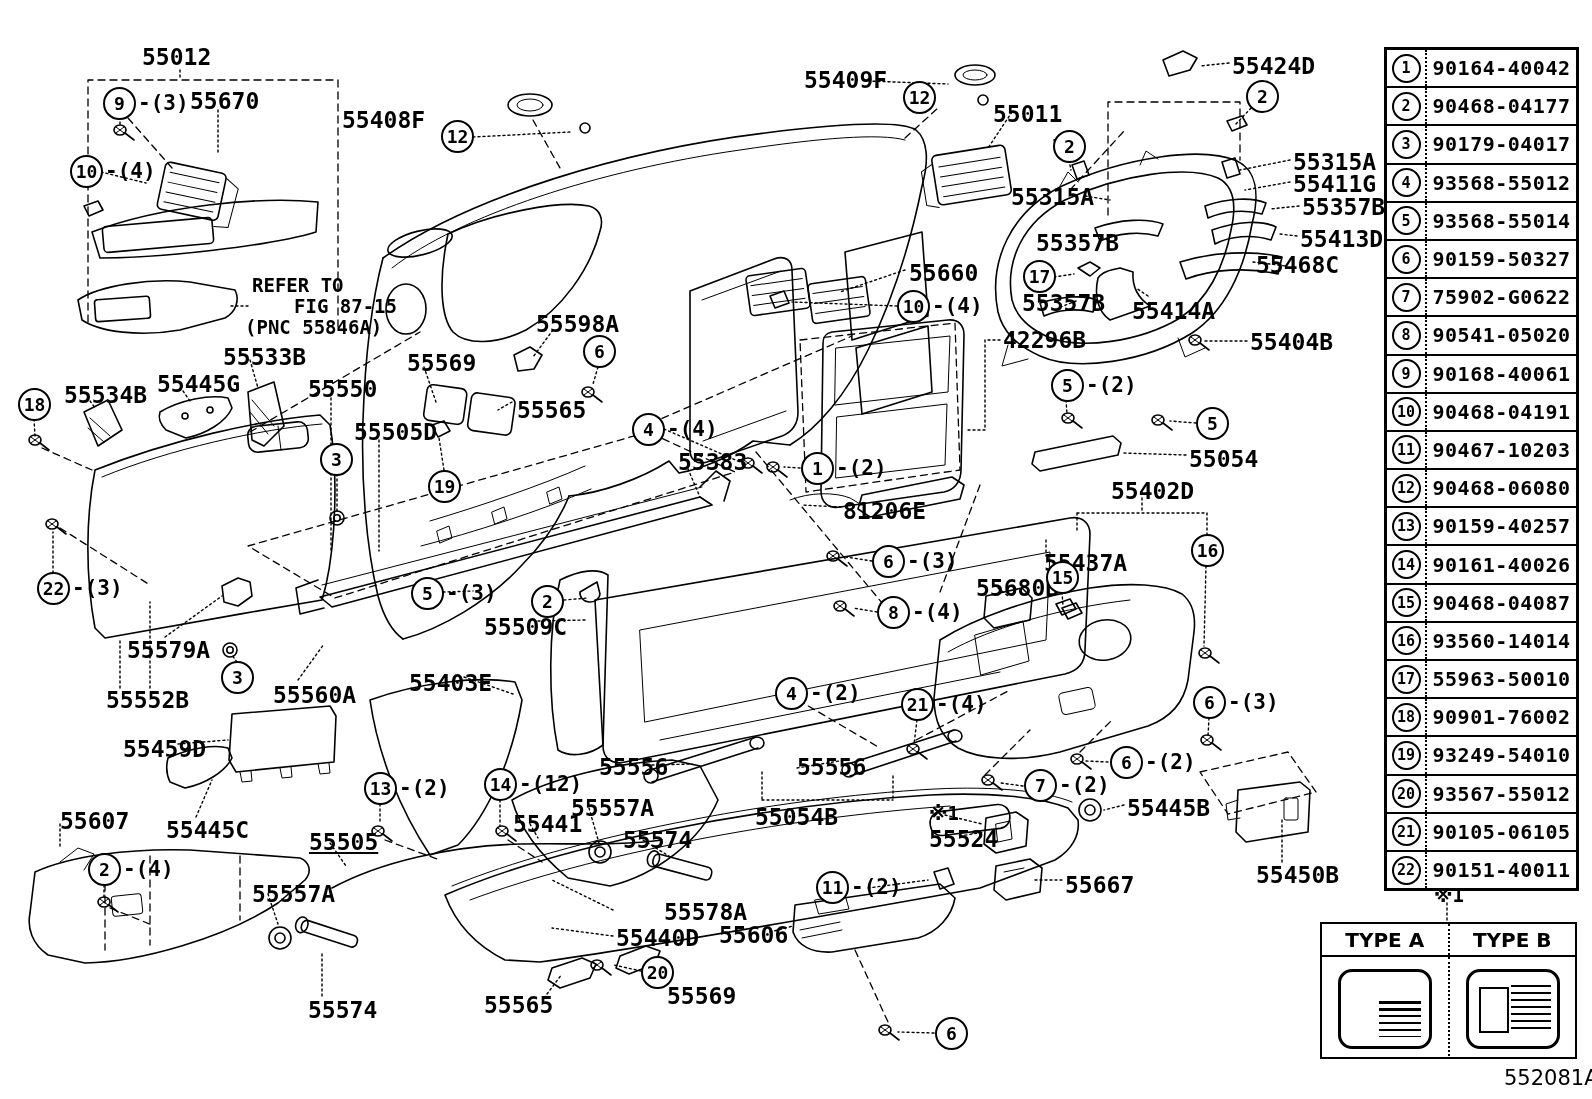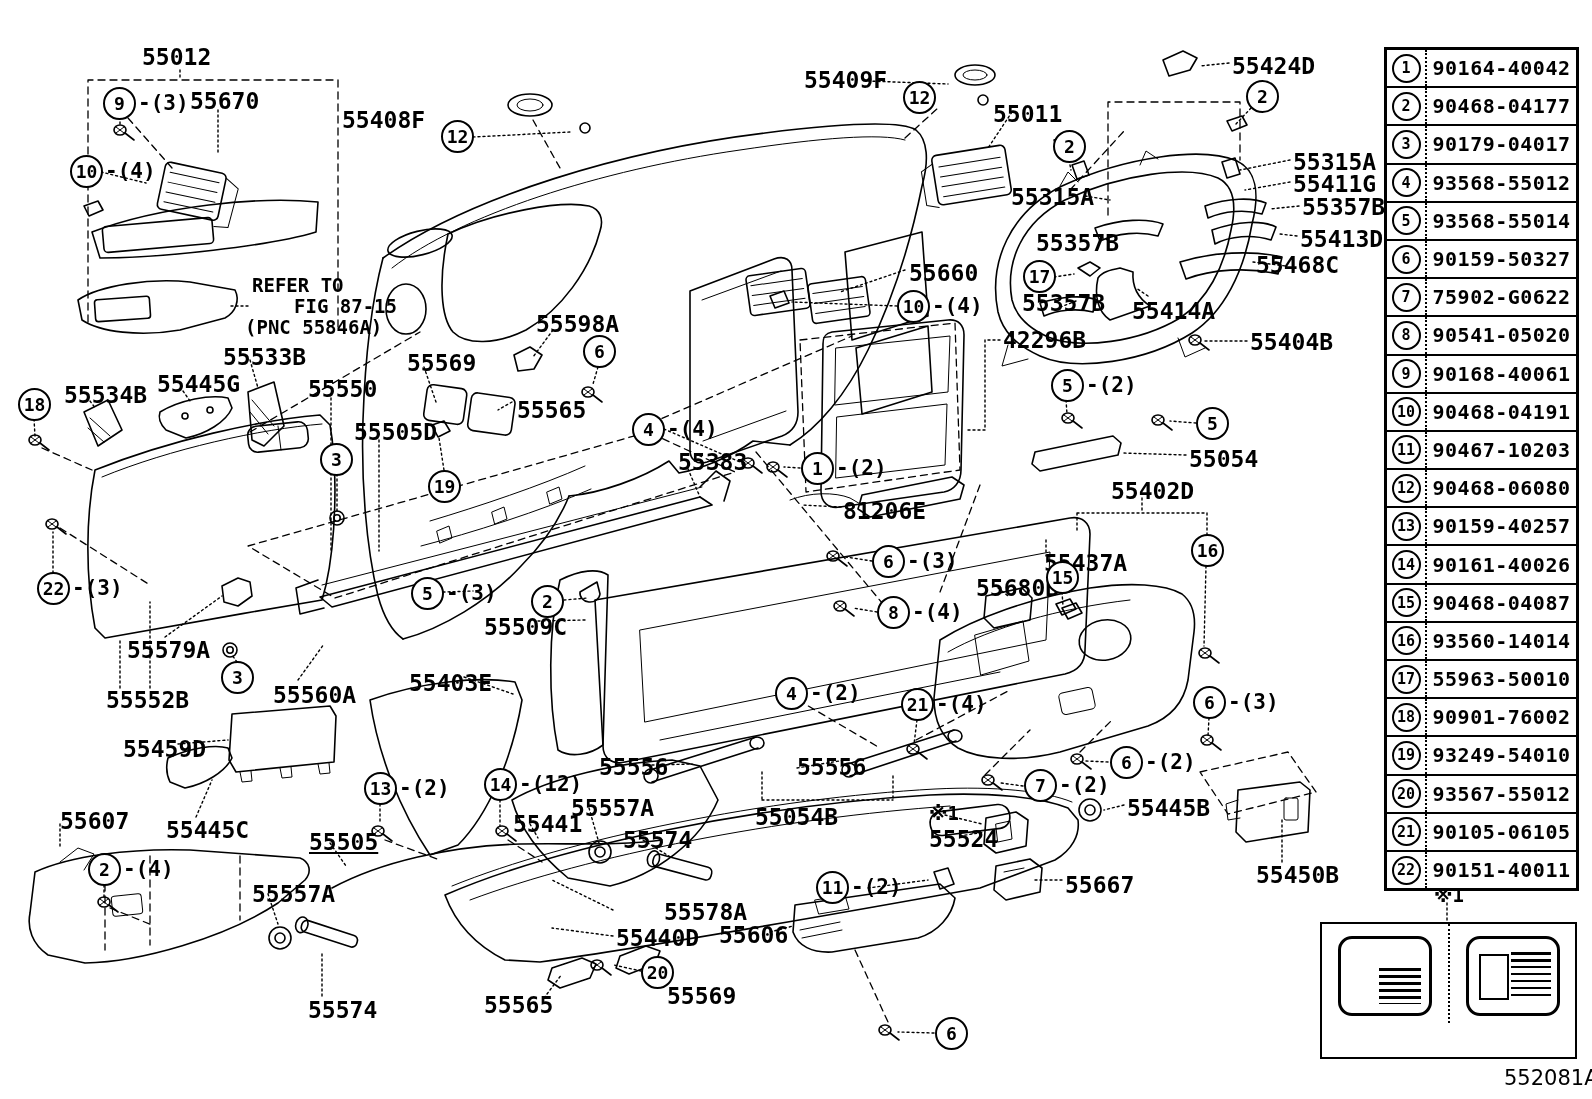--- a/index.html
+++ b/index.html
@@ -721,20 +721,24 @@
       </div>
       <div class="trow">
         <div class="no">
           <span>22</span>
         </div>
         <div class="pn">90151-40011</div>
       </div>
     </div>
 
 <div id="type-legend">
+  <div class="hdr">
+    <div>TYPE A</div>
+    <div>TYPE B</div>
+  </div>
   <div class="cells">
     <div class="cell">
       <div class="tbox">
         <div class="hatch h-a"></div>
       </div>
     </div>
     <div class="cell">
       <div class="tbox">
         <div class="vslot"></div>
         <div class="hatch h-b"></div>

